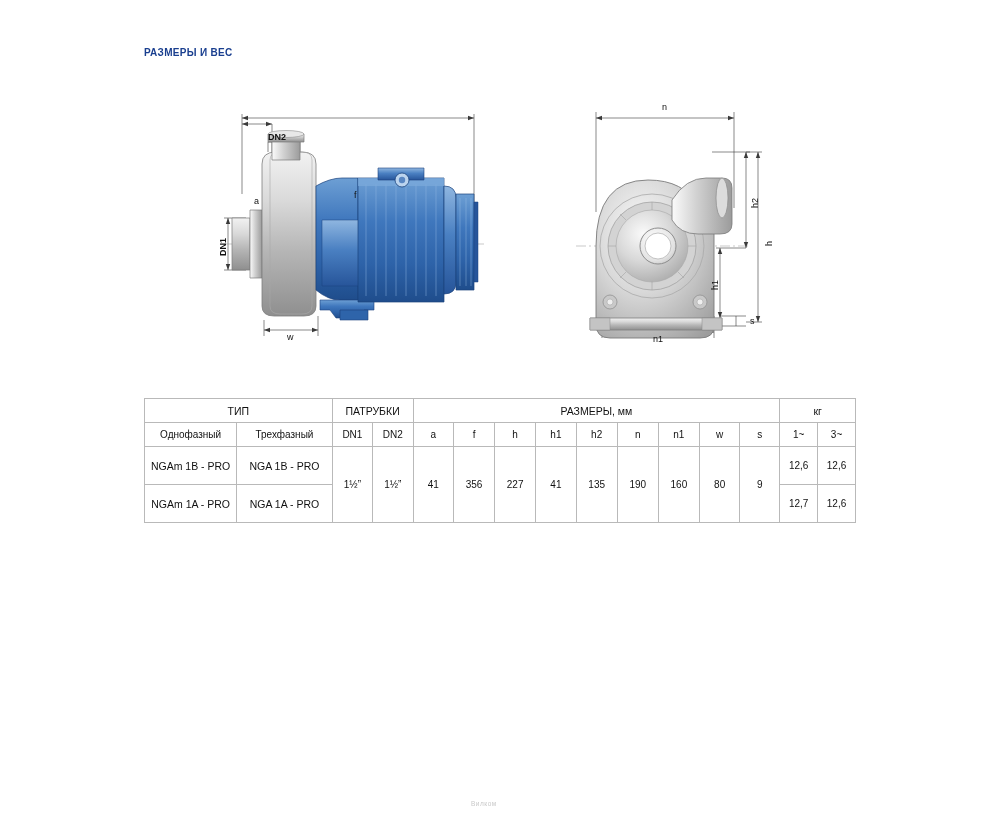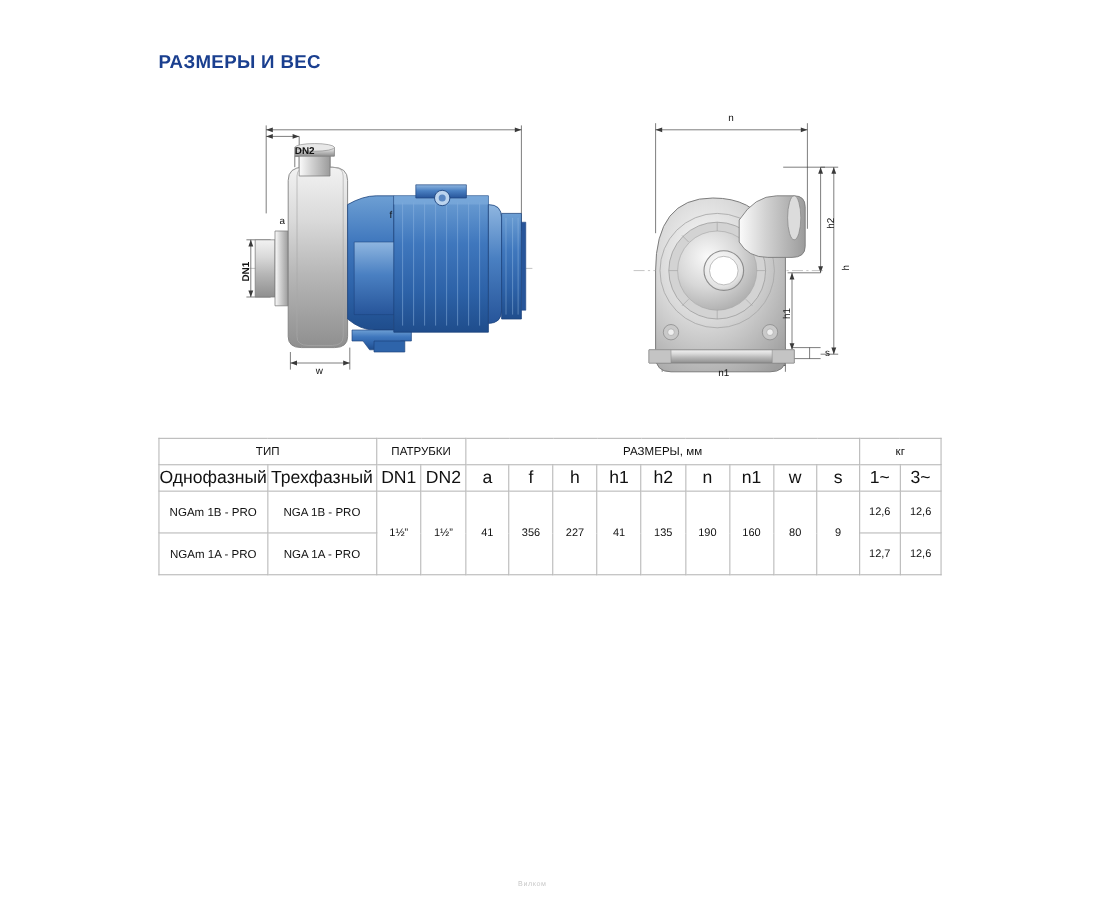--- a/index.html
+++ b/index.html
@@ -13,21 +13,21 @@
     position: relative;
     width: 1000px;
     height: 819px;
     background: #ffffff;
     overflow: hidden;
   }
   .title {
     position: absolute;
     left: 144px;
     top: 47px;
-    font-size: 17px;
+    font-size: 10px;
     font-weight: bold;
     color: #1a3f8f;
     letter-spacing: 0.3px;
     text-align: center;
   }
 
   
   .drawings {
     position: absolute;
     left: 144px;
@@ -61,21 +61,21 @@
     color: #111;
   }
   table.spec td, table.spec th {
     border: 1px solid #b9b9b9;
     text-align: center;
     vertical-align: middle;
     padding: 0;
     font-weight: normal;
   }
   .hdr-group { height: 24px; font-weight: bold; font-size: 10.5px; }
-  .hdr-sub { height: 24px; font-weight: bold; font-size: 16px; }
+  .hdr-sub { height: 24px; font-weight: bold; font-size: 10px; }
   .row-cell { height: 38px; padding-left: 28px; }
   .type-cell {
     text-align: left;
     padding-left: 8px;
     font-weight: bold;
     font-size: 10.5px;
   }
   .bold { font-weight: bold; }
 
   .watermark {

